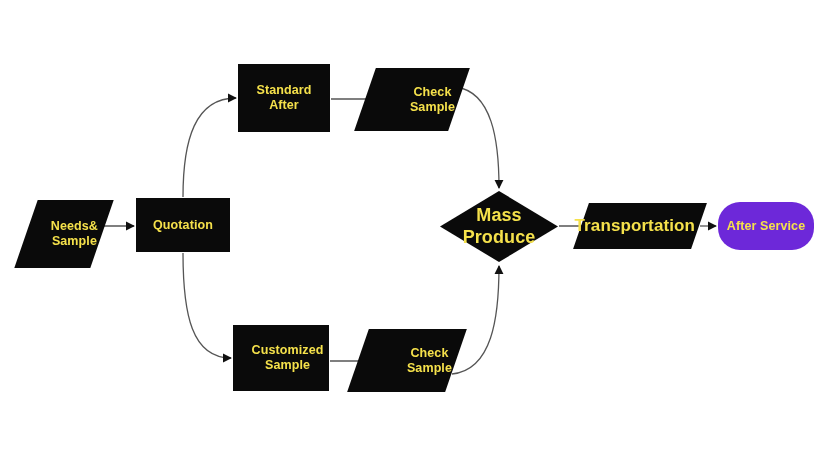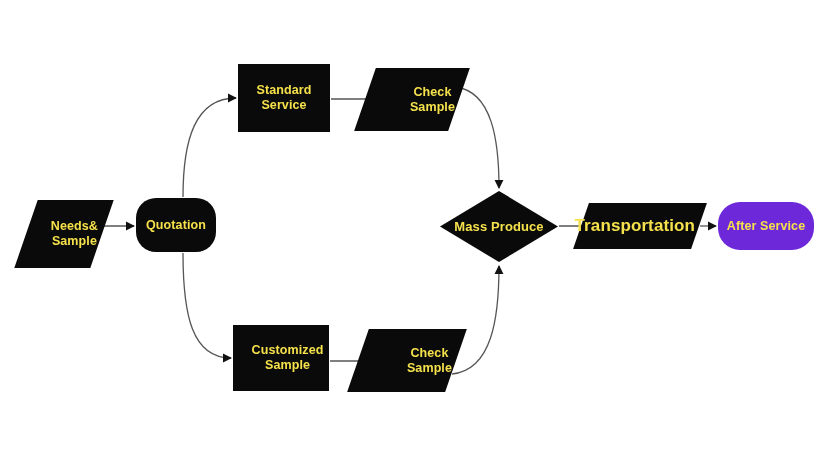--- a/index.html
+++ b/index.html
@@ -71,30 +71,30 @@
     background: #0a0a0a;
     clip-path: polygon(50% 0%, 100% 50%, 50% 100%, 0% 50%);
   }
   .shape-stadium {
     background: #6d28d9;
     border-radius: 22px;
   }
 
   
   #node-needs-sample   { left: 26px;  top: 200px; width: 76px;  height: 68px; }
-  #node-quotation      { left: 136px; top: 198px; width: 80px;  height: 54px; border-radius: 20px; }
+  #node-quotation      { left: 136px; top: 198px; width: 94px;  height: 54px; }
   #node-standard       { left: 238px; top: 64px;  width: 92px;  height: 68px; }
   #node-check-top      { left: 365px; top: 68px;  width: 94px;  height: 63px; }
   #node-customized     { left: 233px; top: 325px; width: 96px;  height: 66px; padding-left: 13px; }
   #node-check-bottom   { left: 358px; top: 329px; width: 98px;  height: 63px; }
   #node-mass-produce   { left: 440px; top: 191px; width: 118px; height: 71px; }
   #node-transportation { left: 581px; top: 203px; width: 118px; height: 46px; }
   #node-after-service  { left: 718px; top: 202px; width: 96px;  height: 48px; }
 
-  #node-mass-produce .lbl { font-size: 13px; }
+  #node-mass-produce .lbl { font-size: 18px; }
   #node-transportation .lbl { font-size: 17px; margin-left: 32px; }
 </style>
 </head>
 <body>
 
 <div id="canvas">
 
   <svg id="edges" viewBox="0 0 840 450" width="840" height="450" xmlns="http://www.w3.org/2000/svg">
     <defs>
       <marker id="arw" viewBox="0 0 10 10" refX="9" refY="5" markerWidth="7" markerHeight="7" orient="auto-start-reverse">
@@ -119,21 +119,21 @@
     <span class="lbl">Needs&amp;
 Sample</span>
   </div>
 
   <div class="node shape-rect" id="node-quotation">
     <span class="lbl">Quotation</span>
   </div>
 
   <div class="node shape-rect" id="node-standard">
     <span class="lbl">Standard
-Service</span>
+After</span>
   </div>
 
   <div class="node shape-para" id="node-check-top">
     <span class="skewbg"></span>
     <span class="lbl">Check
 Sample</span>
   </div>
 
   <div class="node shape-rect" id="node-customized">
     <span class="lbl">Customized

